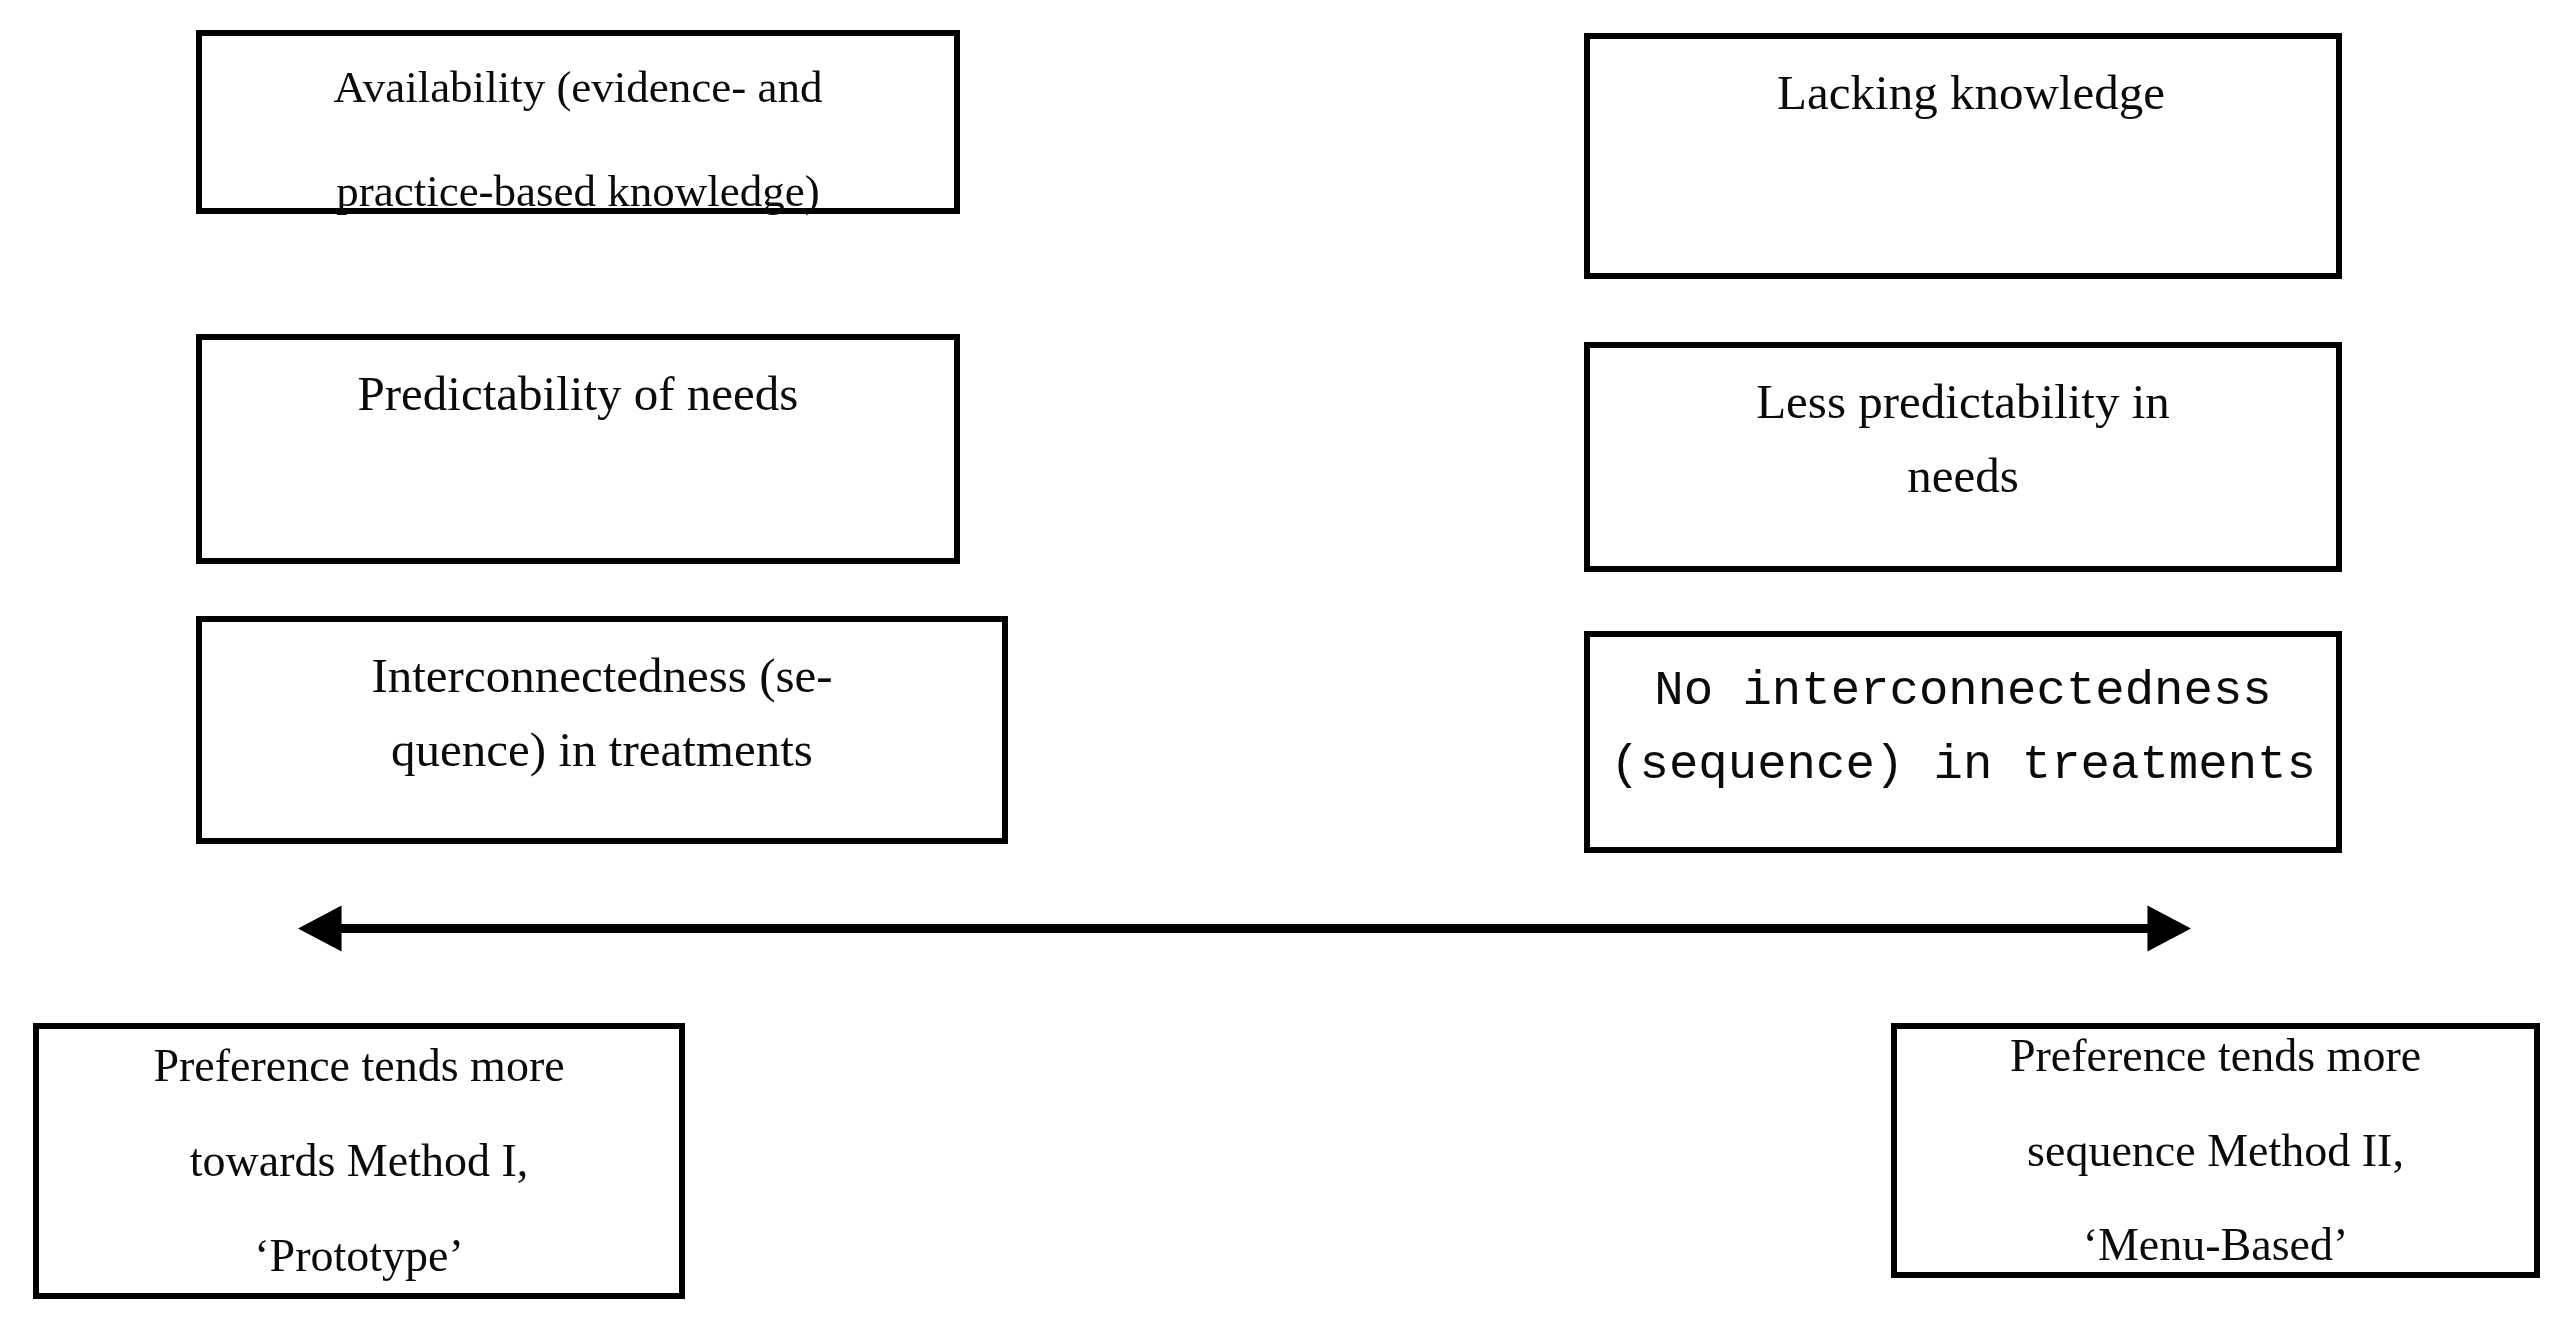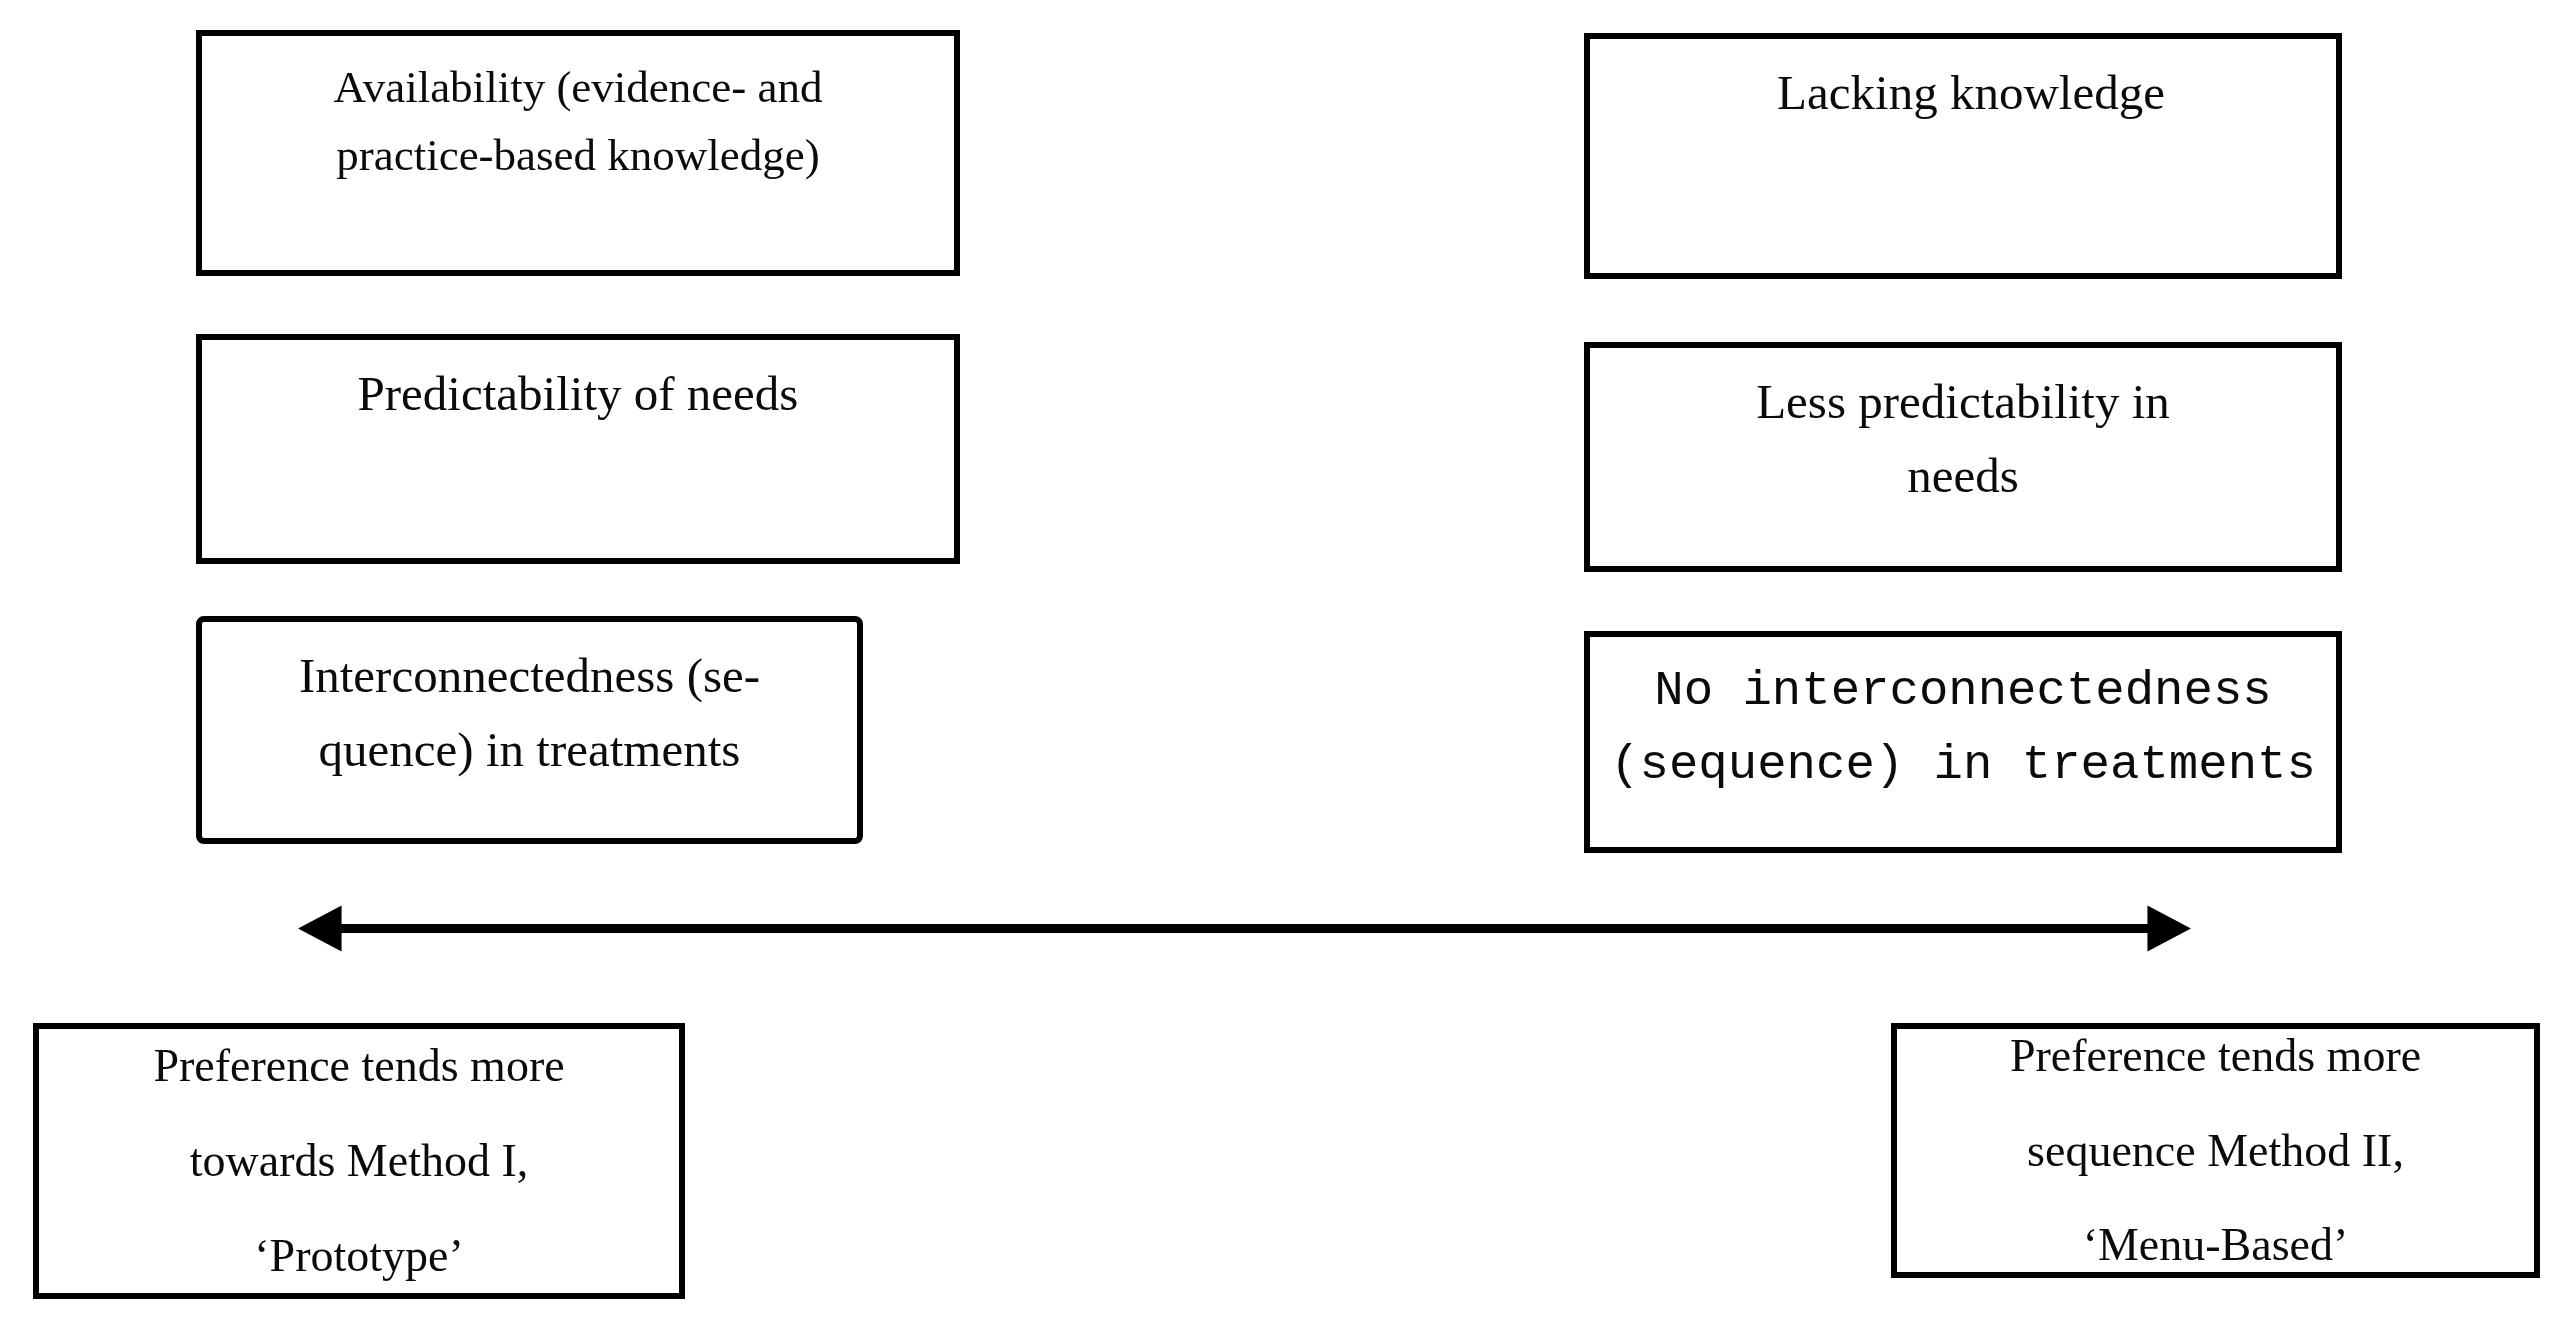--- a/index.html
+++ b/index.html
@@ -28,23 +28,23 @@
     display:flex;
     flex-direction:column;
     align-items:center;
     text-align:center;
   }
   .box.top{ justify-content:flex-start; padding-top:17px; }
   .box.bottom{ justify-content:center; }
   .line{ line-height:1.52; white-space:nowrap; }
 
   
-  #box-l1{ left:196px;  top:30px;   width:764px; height:246px; }
+  #box-l1{ left:196px;  top:30px;   width:764px; height:184px;gap:36px; }
   #box-l2{ left:196px;  top:334px;  width:764px; height:230px; }
-  #box-l3{ left:196px;  top:616px;  width:667px; height:228px;border-radius:8px; }
+  #box-l3{ left:196px;  top:616px;  width:812px; height:228px; }
   #box-r1{ left:1584px; top:33px;   width:758px; height:246px;padding-left:16px; }
   #box-r2{ left:1584px; top:342px;  width:758px; height:230px; }
   #box-r3{ left:1584px; top:631px;  width:758px; height:222px;font-family:Liberation Mono, monospace; }
   #box-bl{ left:33px;   top:1023px; width:652px;  height:276px; }
   #box-br{ left:1891px; top:1023px; width:649px;  height:255px; }
 
   .fs-top{ font-size:49px; }
   .fs-small{ font-size:45px; }
   .fs-bottom{ font-size:46px;gap:25px; }
 

